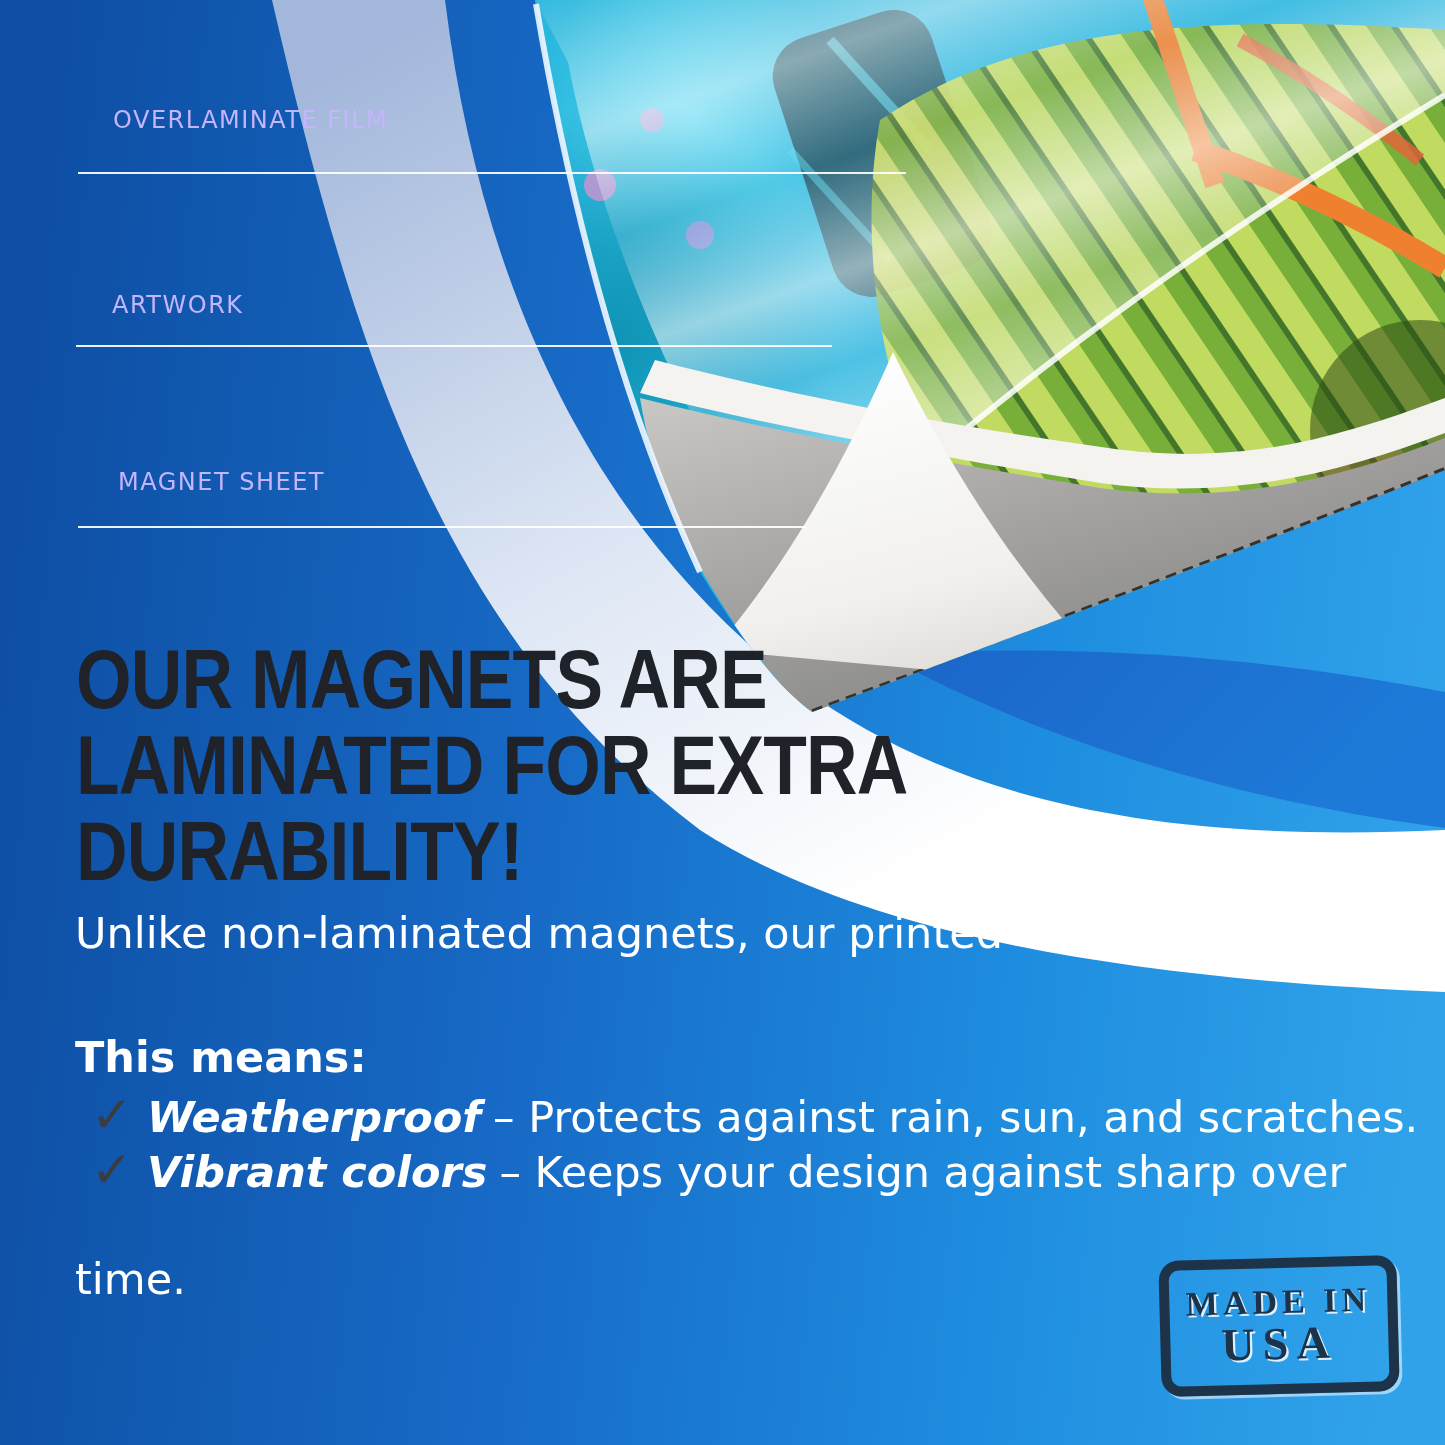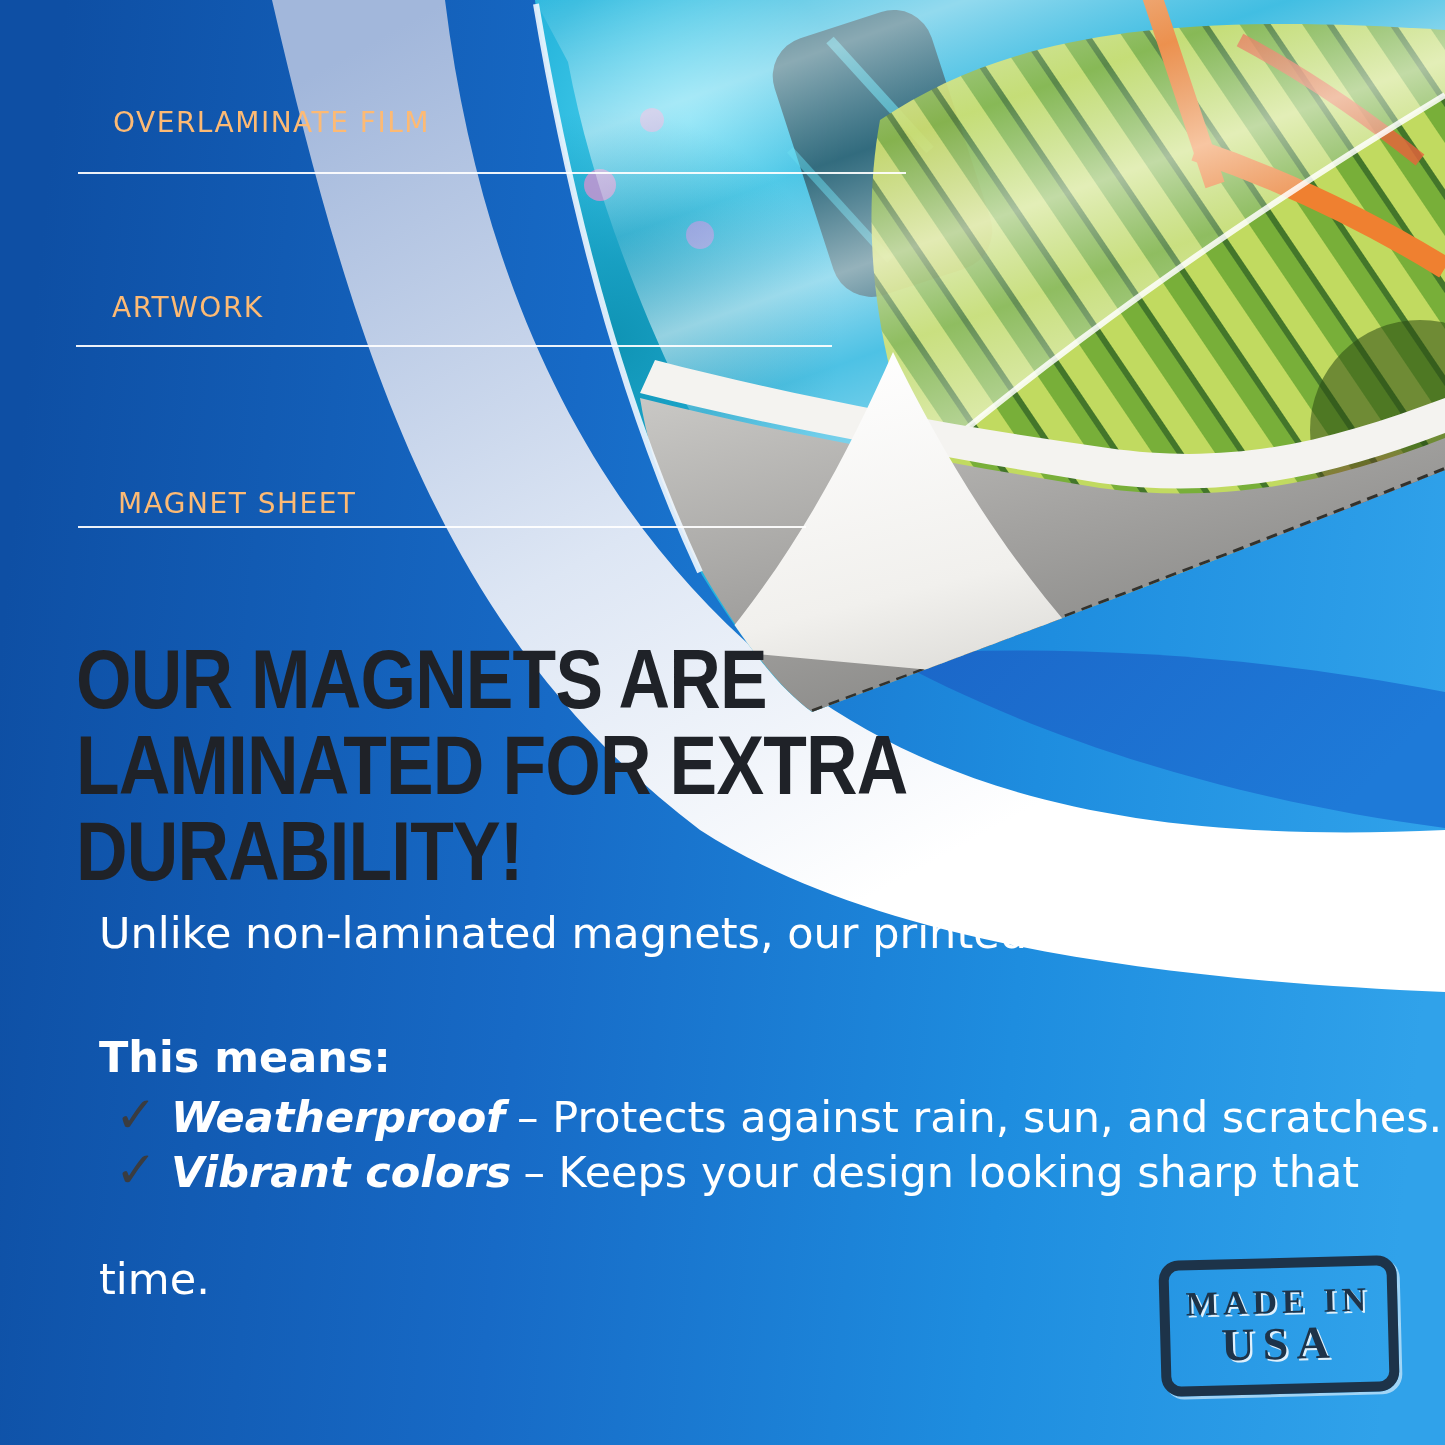--- a/index.html
+++ b/index.html
@@ -3,32 +3,32 @@
 <meta charset="utf-8">
 <style>
   html,body{margin:0;padding:0;background:#0b3f8d;}
   .canvas{
     position:relative;width:1445px;height:1445px;overflow:hidden;
     font-family:"Liberation Sans",sans-serif;
   }
   .bg{position:absolute;inset:0;width:100%;height:100%;display:block;}
 
   
-  .layer-label{position:absolute;color:#fdba74;font-size:28px;letter-spacing:1.5px;
+  .layer-label{position:absolute;color:#c4b5fd;font-size:24px;letter-spacing:1.5px;
     font-family:"DejaVu Sans",sans-serif;font-weight:400;white-space:nowrap;}
   .layer-line{position:absolute;height:2px;background:rgba(255,255,255,.92);}
 
   
   .headline{position:absolute;left:76px;top:636px;color:#1f2228;
     font-weight:bold;font-size:84px;line-height:86px;letter-spacing:-1px;
     transform:scaleX(.85);transform-origin:left top;white-space:nowrap;}
 
   
   .copy{position:absolute;color:#ffffff;font-family:"DejaVu Sans",sans-serif;
-    font-size:43px;white-space:nowrap;margin-left:24px;}
+    font-size:43px;white-space:nowrap;}
   .intro{left:75px;top:900px;line-height:66px;}
   .this-means{left:75px;top:1032px;font-weight:bold;}
   .benefits{left:75px;top:1088px;}
   .benefit{line-height:55px;height:55px;white-space:nowrap;}
   .check{color:#3a3c40;font-size:50px;margin:0 14px 0 16px;font-family:"DejaVu Sans",sans-serif;}
   .btitle{font-weight:bold;font-style:italic;margin-right:12px;}
   .wrap-cont{left:75px;top:1254px;}
   .closing{left:75px;top:1312px;letter-spacing:1px;}
 
   
@@ -156,41 +156,41 @@
 
     <path d="M536,4 C570,205 622,404 700,572" stroke="rgba(240,247,255,0.9)" stroke-width="6" fill="none"></path>
   </svg>
 
   <div class="layer-label" style="left:113px;top:106px">OVERLAMINATE FILM</div>
   <div class="layer-line" style="left:78px;top:172px;width:828px"></div>
 
   <div class="layer-label" style="left:112px;top:291px">ARTWORK</div>
   <div class="layer-line" style="left:76px;top:345px;width:756px"></div>
 
-  <div class="layer-label" style="left:118px;top:487px">MAGNET SHEET</div>
+  <div class="layer-label" style="left:118px;top:468px">MAGNET SHEET</div>
   <div class="layer-line" style="left:78px;top:526px;width:728px"></div>
 
   <div class="headline">
     <div>OUR MAGNETS ARE</div>
     <div>LAMINATED FOR EXTRA</div>
     <div>DURABILITY!</div>
   </div>
 
   <div class="copy intro">
     <div>Unlike non-laminated magnets, our printed</div>
   </div>
 
   <div class="copy this-means">This means:</div>
 
   <div class="copy benefits">
     <div class="benefit">
       <span class="check">✓</span><span class="btitle">Weatherproof</span><span class="brest">– Protects against rain, sun, and scratches.</span>
     </div>
     <div class="benefit">
-      <span class="check">✓</span><span class="btitle">Vibrant colors</span><span class="brest">– Keeps your design looking sharp that</span>
+      <span class="check">✓</span><span class="btitle">Vibrant colors</span><span class="brest">– Keeps your design against sharp over</span>
     </div>
   </div>
 
   <div class="copy wrap-cont">time.</div>
 
 
   <div class="stamp">
     <div class="l1">MADE IN</div>
     <div class="l2">USA</div>
   </div>

